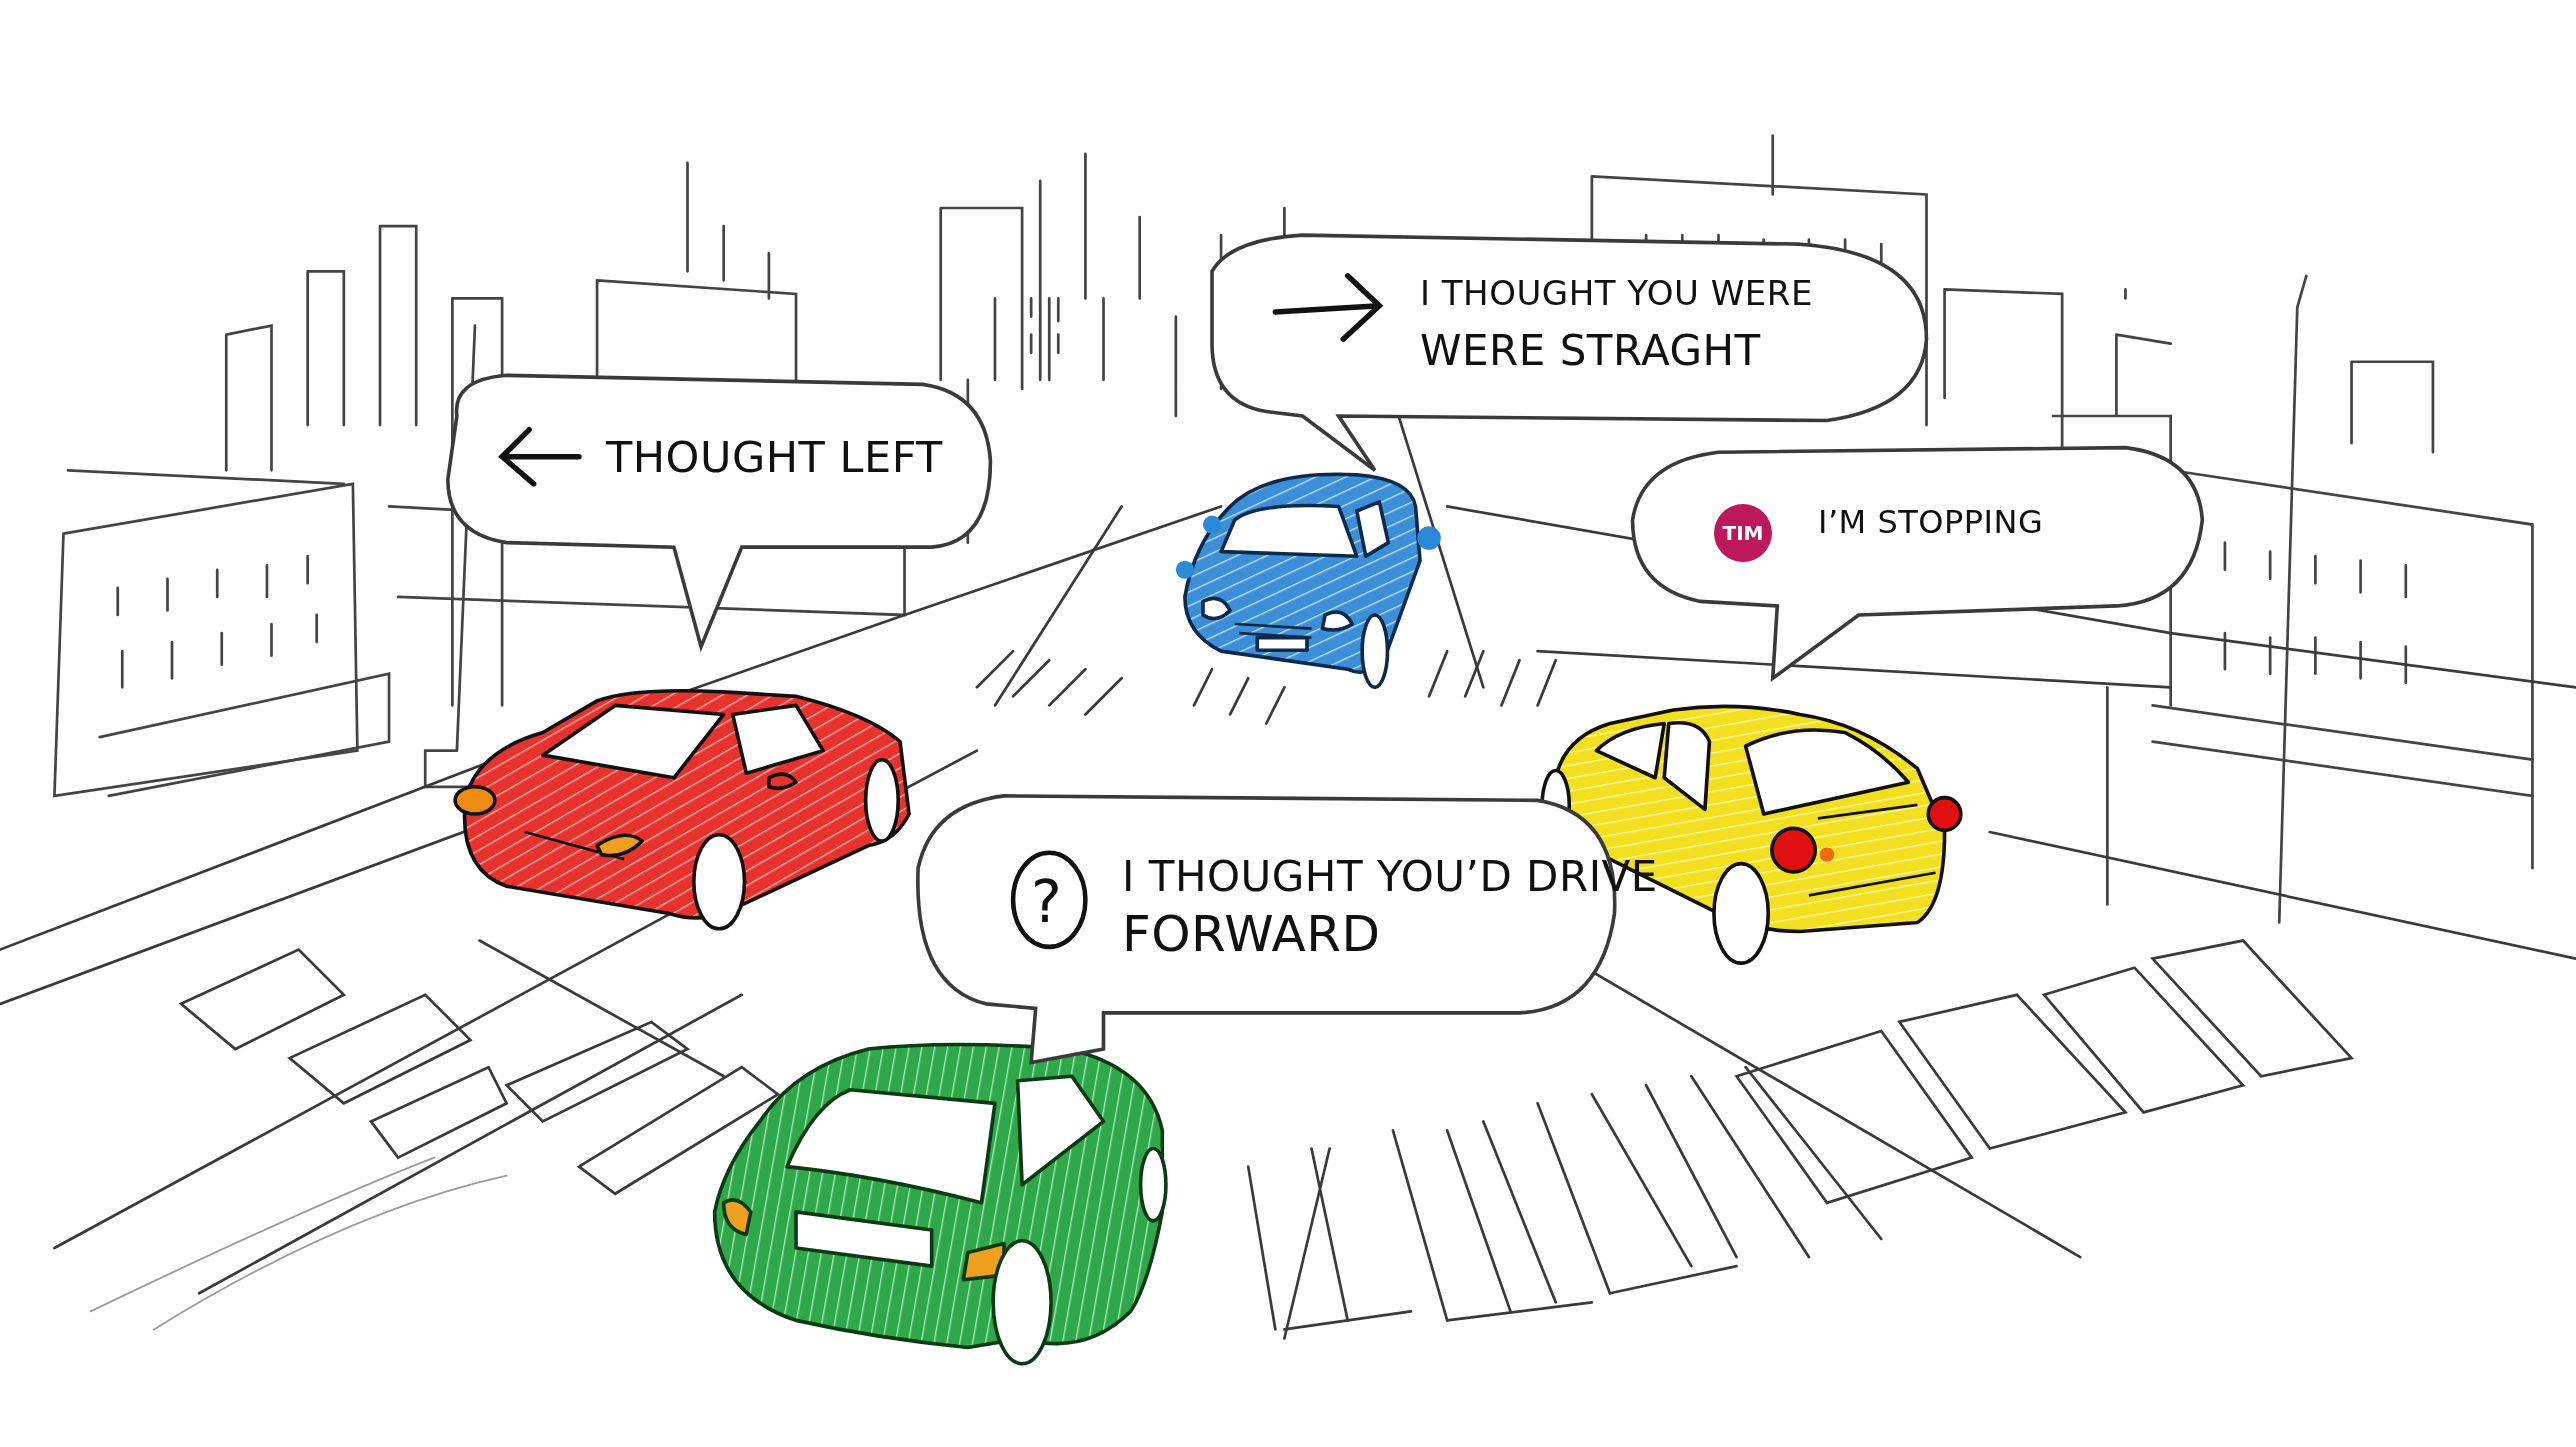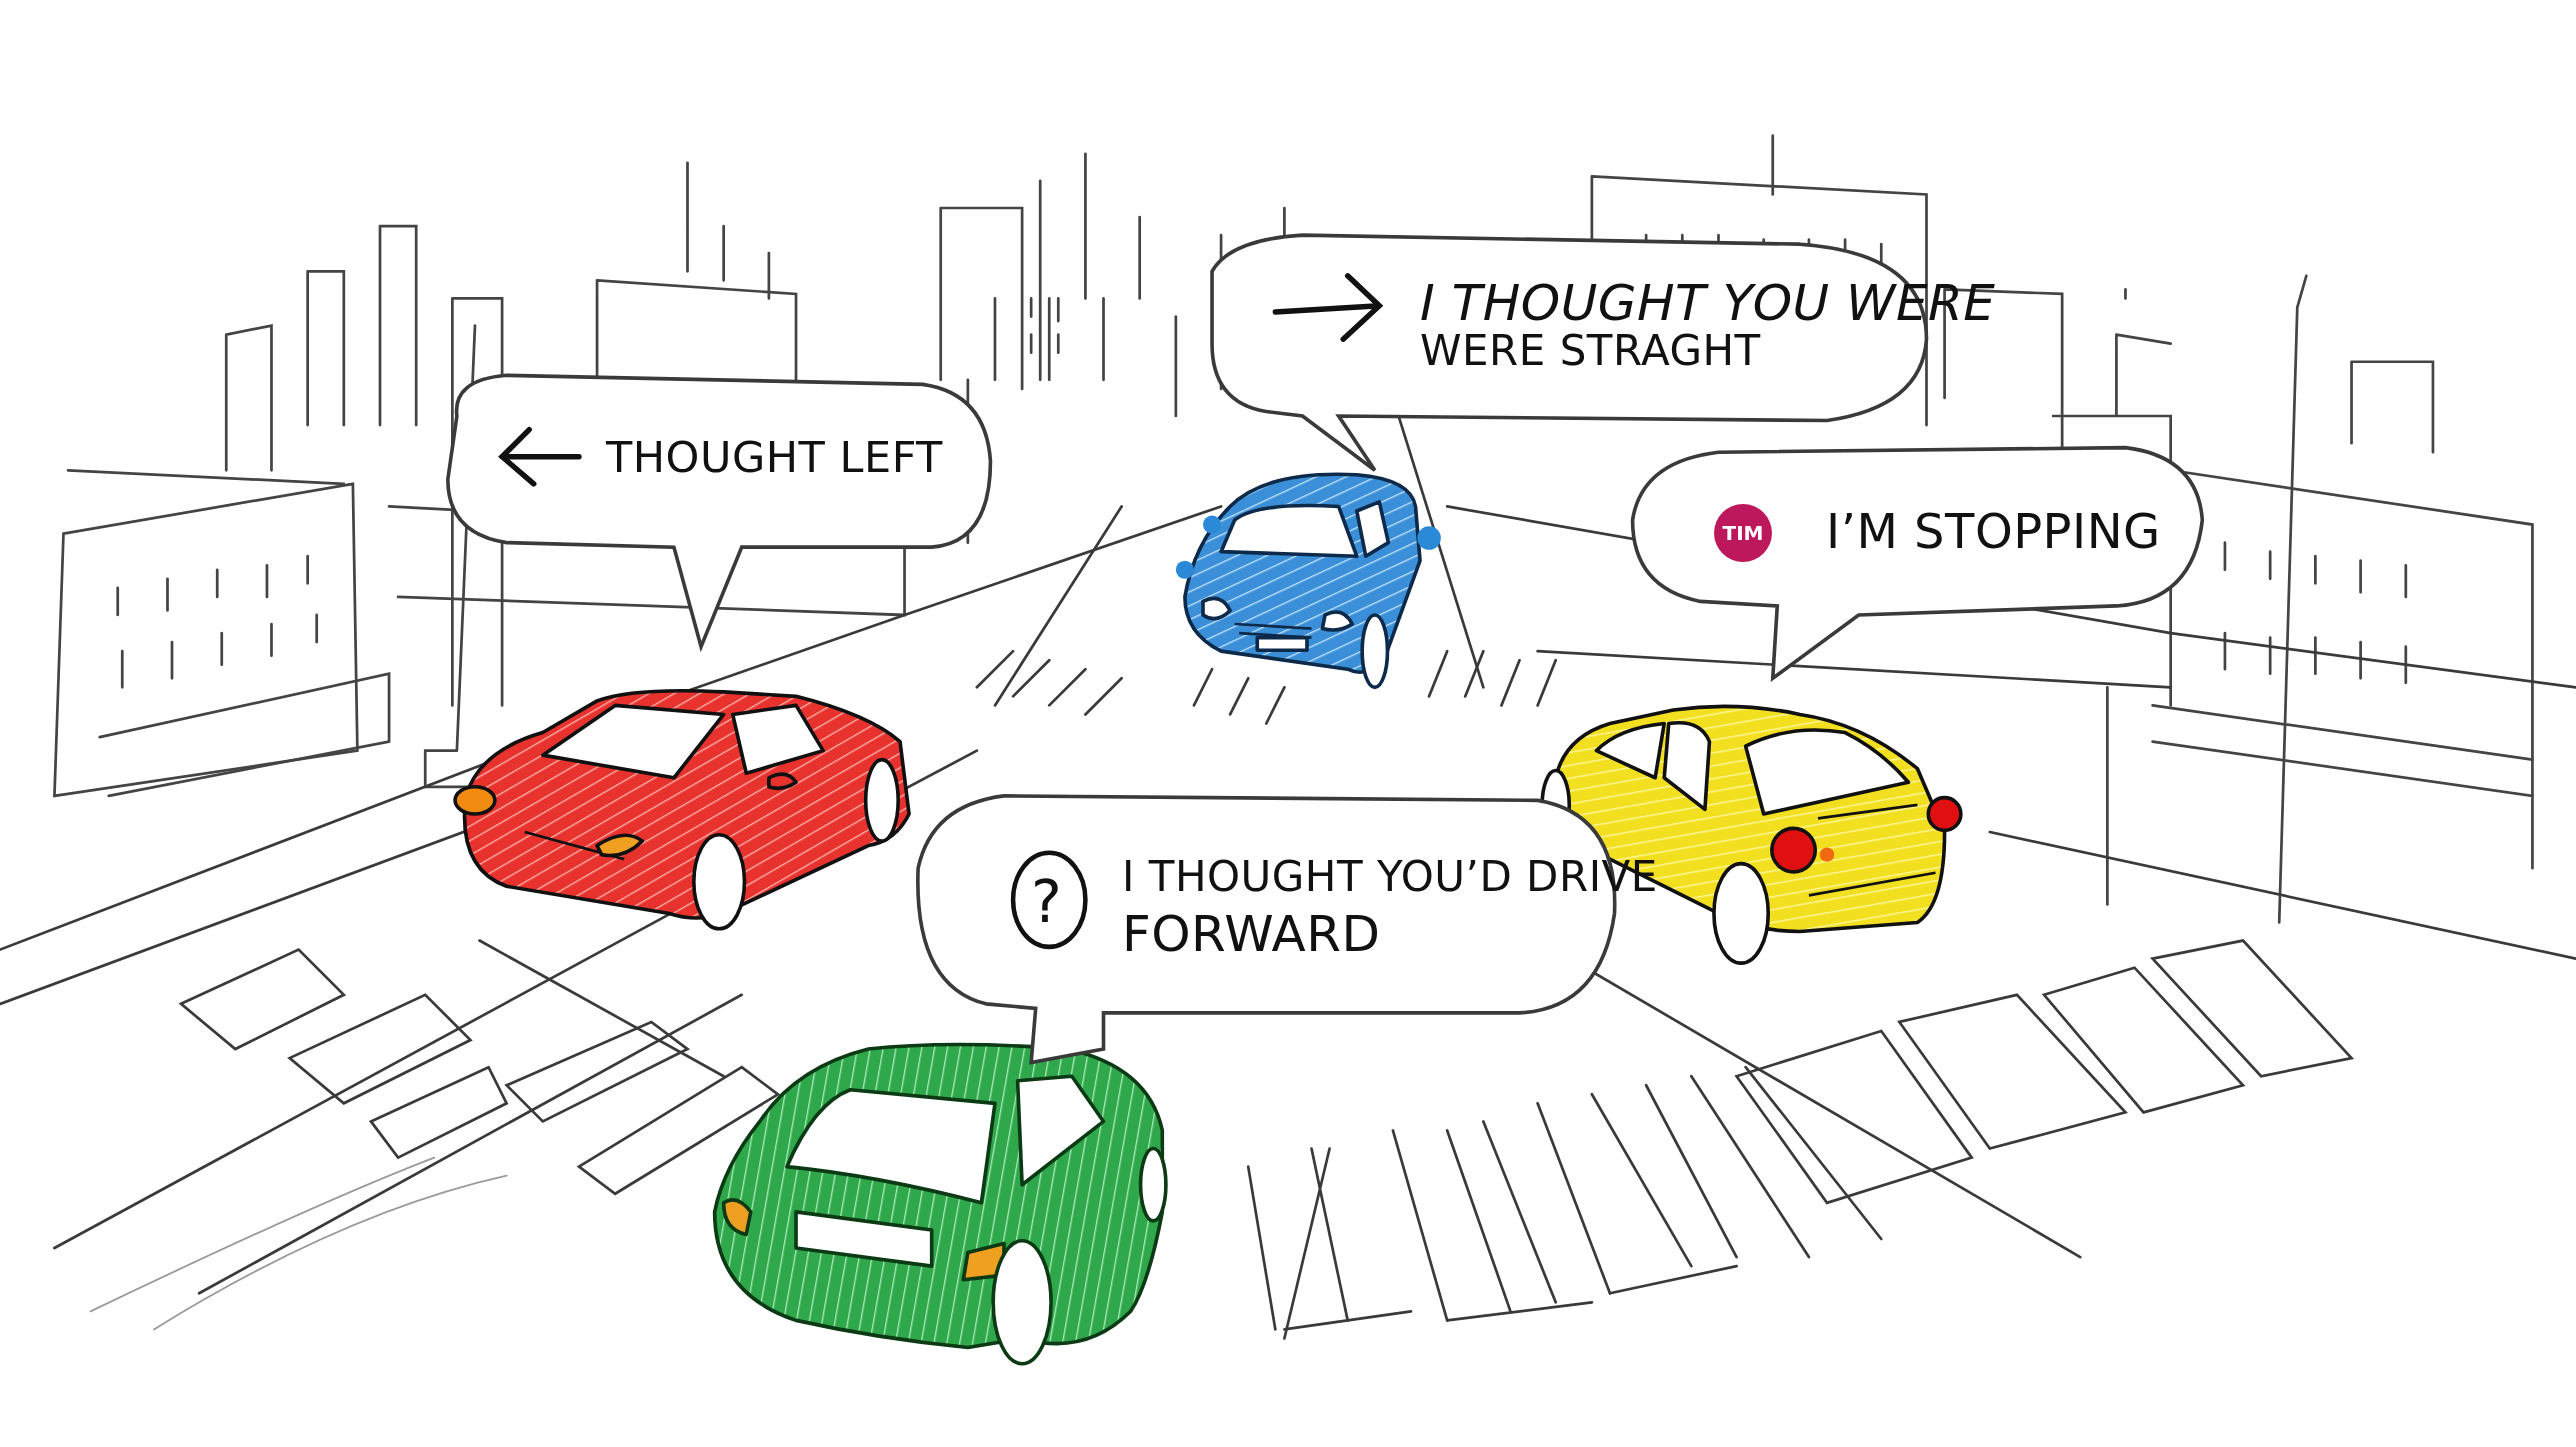--- a/index.html
+++ b/index.html
@@ -197,22 +197,22 @@
   <g fill="#ffffff" stroke="#3a3a3a" stroke-width="4">
     <path d="M1015 960 Q1030 890 1110 880 L1700 885 Q1790 900 1785 1010 Q1770 1115 1680 1120 L1220 1120 L1220 1160 L1140 1175 L1145 1115 L1090 1110 Q1010 1090 1015 960 Z"></path>
   </g>
   <g fill="none" stroke="#111" stroke-width="5">
     <ellipse cx="1160" cy="995" rx="40" ry="52"></ellipse>
   </g>
 </svg>
 
 <div class="bubble-text" style="left:606px; top:432px; font-size:43px;">THOUGHT LEFT</div>
 
-<div class="bubble-text" style="left:1420px; top:273px; font-size:50px;font-style:italic;">I THOUGHT YOU WERE</div>
+<div class="bubble-text" style="left:1420px; top:273px; font-size:34px;">I THOUGHT YOU WERE</div>
 <div class="bubble-text" style="left:1420px; top:326px; font-size:42px;">WERE STRAGHT</div>
 
 <div class="badge" style="left:1714px; top:504px; width:58px; height:58px; background:#be185d; font-size:20px;">TIM</div>
-<div class="bubble-text" style="left:1818px; top:503px; font-size:48px;margin-left:8px;">I’M STOPPING</div>
+<div class="bubble-text" style="left:1818px; top:503px; font-size:32px;">I’M STOPPING</div>
 
 <div class="bubble-text" style="left:1031px; top:868px; font-size:58px;">?</div>
 <div class="bubble-text" style="left:1122px; top:852px; font-size:42px;">I THOUGHT YOU’D DRIVE</div>
 <div class="bubble-text" style="left:1122px; top:904px; font-size:50px;">FORWARD</div>
 
 
 </body></html>

